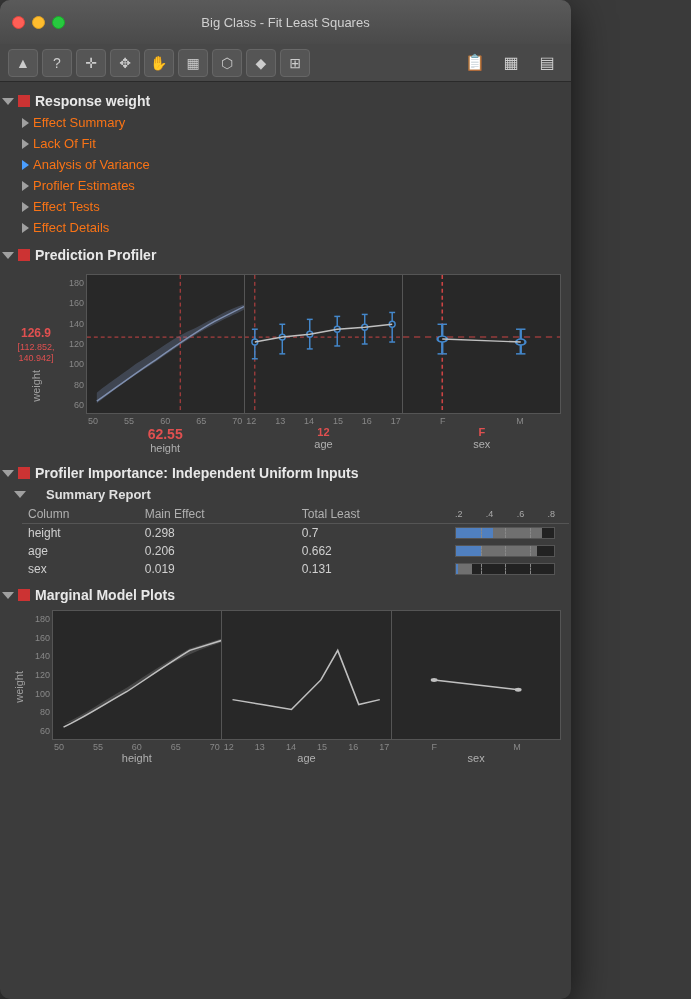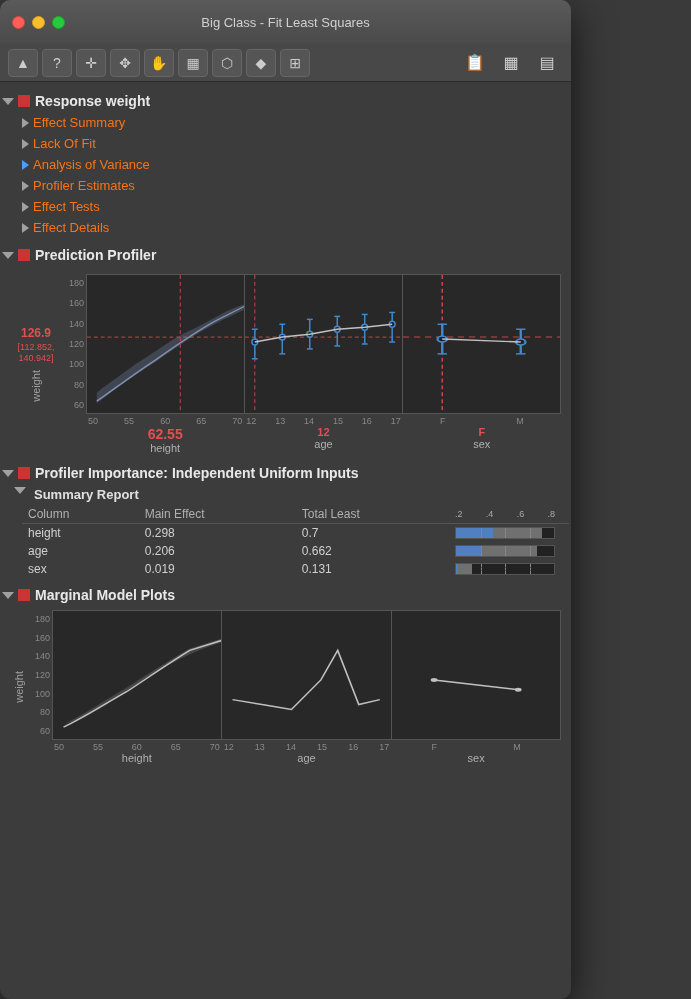--- a/index.html
+++ b/index.html
@@ -395,21 +395,21 @@
       </div>
     </div>
 
     <div class="section-header" style="margin-top:4px;">
       <div class="triangle triangle-down"></div>
       <div class="red-square"></div>
       <span class="section-label">Profiler Importance: Independent Uniform Inputs</span>
     </div>
 
     <div style="padding-left:12px;">
-      <div style="display:flex; align-items:flex-start; gap:4px; padding:3px 0;">
+      <div style="display:flex; align-items:center; gap:16px; padding:3px 0;">
         <div class="triangle triangle-down" style="border-top-color:#a0a0a0;"></div>
         <span style="font-size:13px; font-weight:600; color:#e0e0e0;">Summary Report</span>
       </div>
 
       <div style="padding-left:8px;">
         <table class="sr-table">
           <thead>
             <tr>
               <th>Column</th>
               <th>Main Effect</th>

